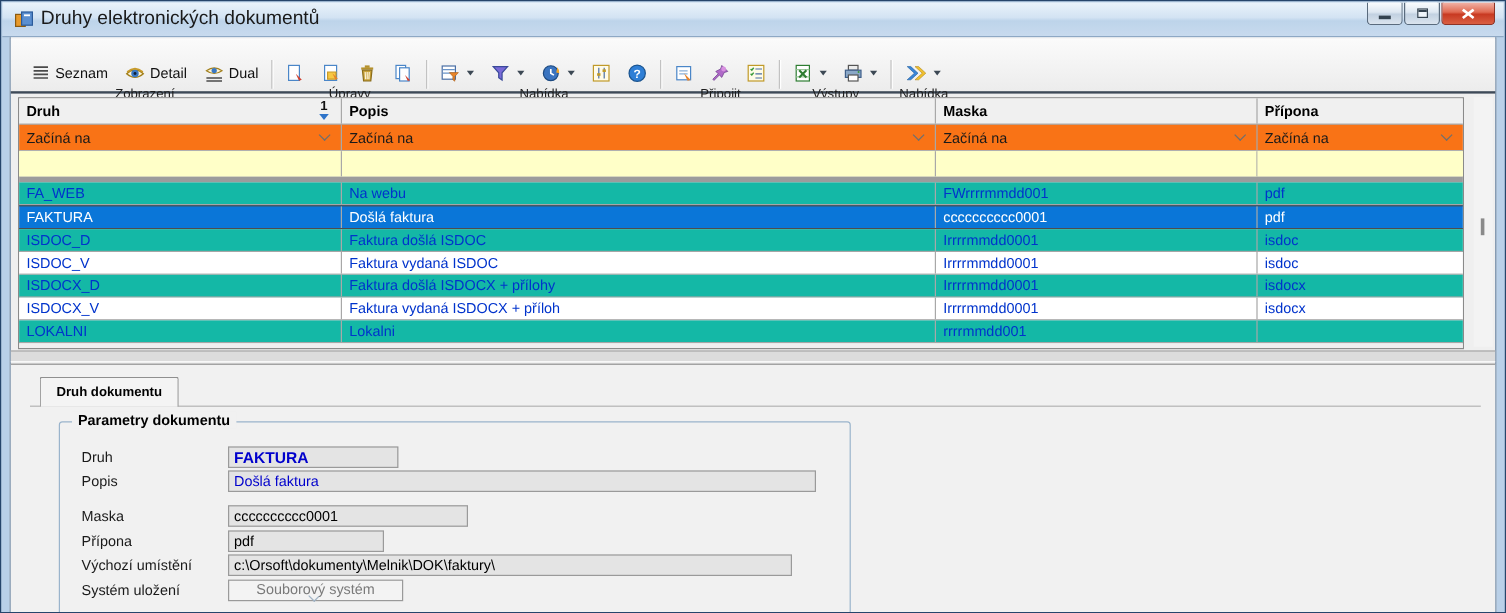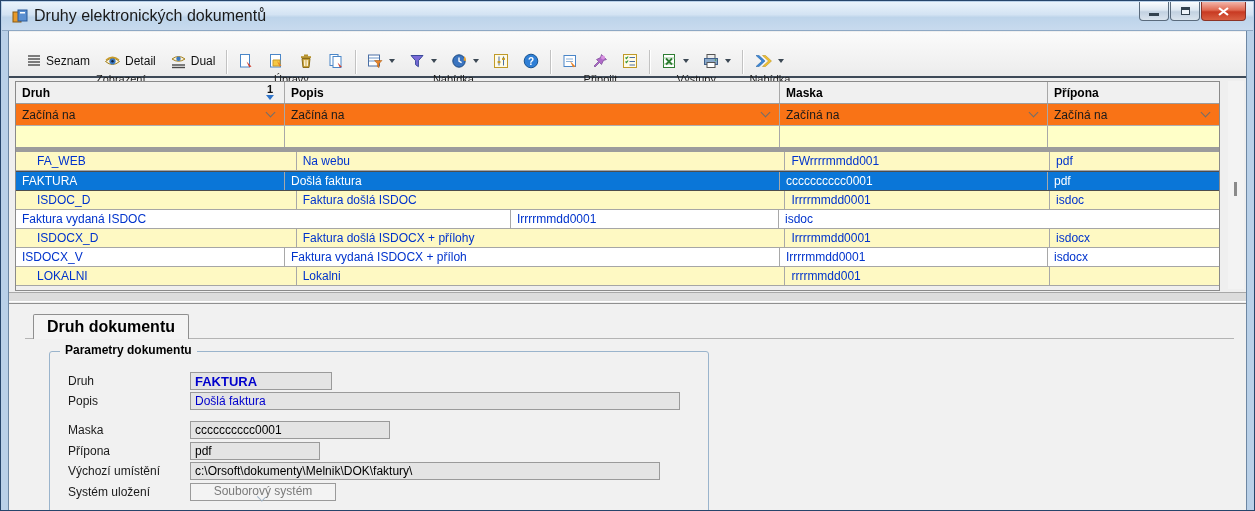--- a/index.html
+++ b/index.html
@@ -64,39 +64,39 @@
   .fcell { font-size:12px; color:#1a1a1a; justify-content:space-between; cursor:pointer; }
   .chev { width:7px; height:7px; border-right:1.6px solid #6f6f6f; border-bottom:1.6px solid #6f6f6f;
           transform:rotate(45deg); margin:-4px 4px 0 0; }
 
   .yellowrow { background:#ffffc8; height:21px; }
   .ycell { background:#ffffc8; }
   .grayband { height:5px; background:#9c9c9c; }
 
   .drow { height:19px; border-bottom:1px solid #a6a6a6; cursor:pointer; }
   .drow .cell { font-size:12px; color:#0033cc; }
-  .drow.alt { background:#fef9c3;padding-left:15px; }
+  .drow.alt { background:#14b8a6; }
   .drow.plain { background:#ffffff; }
   .drow.sel { background:#0a76d8; border-top:1px solid #4d4d4d; border-bottom:1px solid #4d4d4d; height:20px; }
   .drow.sel .cell { color:#ffffff; }
   .endstrip { height:4px; background:#efefef; }
 
   .vscroll { position:absolute; right:2px; top:50px; width:16px; height:208px; background:#f3f3f3; }
   .vthumb { position:absolute; left:6px; top:101px; width:3px; height:14px; background:#8a8a8a; cursor:pointer; }
 
   
   .splitter { position:absolute; left:0; top:261px; right:0; height:10px; background:#dcdcdc;
               border-top:1px solid #a8a8a8; border-bottom:1px solid #ffffff; cursor:row-resize; }
 
   
   .bottom { position:absolute; left:0; top:272px; right:0; bottom:0; background:#f1f1f1;
             border-top:1px solid #909090; }
   .tab { position:absolute; left:24px; top:10px; height:25px; padding:0 13px; background:#f4f4f4;
          border:1px solid #8f8f8f; border-bottom:none; border-radius:2px 2px 0 0;
-         font-size:16px; font-weight:bold; color:#000; display:flex; align-items:center; z-index:2; cursor:pointer; }
+         font-size:11px; font-weight:bold; color:#000; display:flex; align-items:center; z-index:2; cursor:pointer; }
   .tabline { position:absolute; left:16px; right:12px; top:34px; height:1px; background:#b4b4b4; z-index:1; }
 
   .groupbox { position:absolute; left:40px; top:47px; width:660px; height:176px;
               border:1px solid #9ab4cc; border-radius:3px; }
   .legend { position:absolute; left:10px; top:-9px; background:#f1f1f1; padding:0 5px;
             font-size:12px; font-weight:bold; color:#000; }
 
   .frow { position:absolute; left:18px; display:flex; align-items:center; height:18px; }
   .frow .flabel { width:122px; font-size:12px; color:#1a1a1a; }
   .field { background:#e4e4e4; border:1px solid #9a9a9a; height:18px; font-size:12px;
@@ -397,20 +397,21 @@
         <div class="cell c2">cccccccccc0001</div>
         <div class="cell c3">pdf</div>
       </div>
       <div class="trow drow alt">
         <div class="cell c0">ISDOC_D</div>
         <div class="cell c1">Faktura došlá ISDOC</div>
         <div class="cell c2">Irrrrmmdd0001</div>
         <div class="cell c3">isdoc</div>
       </div>
       <div class="trow drow plain">
+        <div class="cell c0">ISDOC_V</div>
         <div class="cell c1">Faktura vydaná ISDOC</div>
         <div class="cell c2">Irrrrmmdd0001</div>
         <div class="cell c3">isdoc</div>
       </div>
       <div class="trow drow alt">
         <div class="cell c0">ISDOCX_D</div>
         <div class="cell c1">Faktura došlá ISDOCX + přílohy</div>
         <div class="cell c2">Irrrrmmdd0001</div>
         <div class="cell c3">isdocx</div>
       </div>

